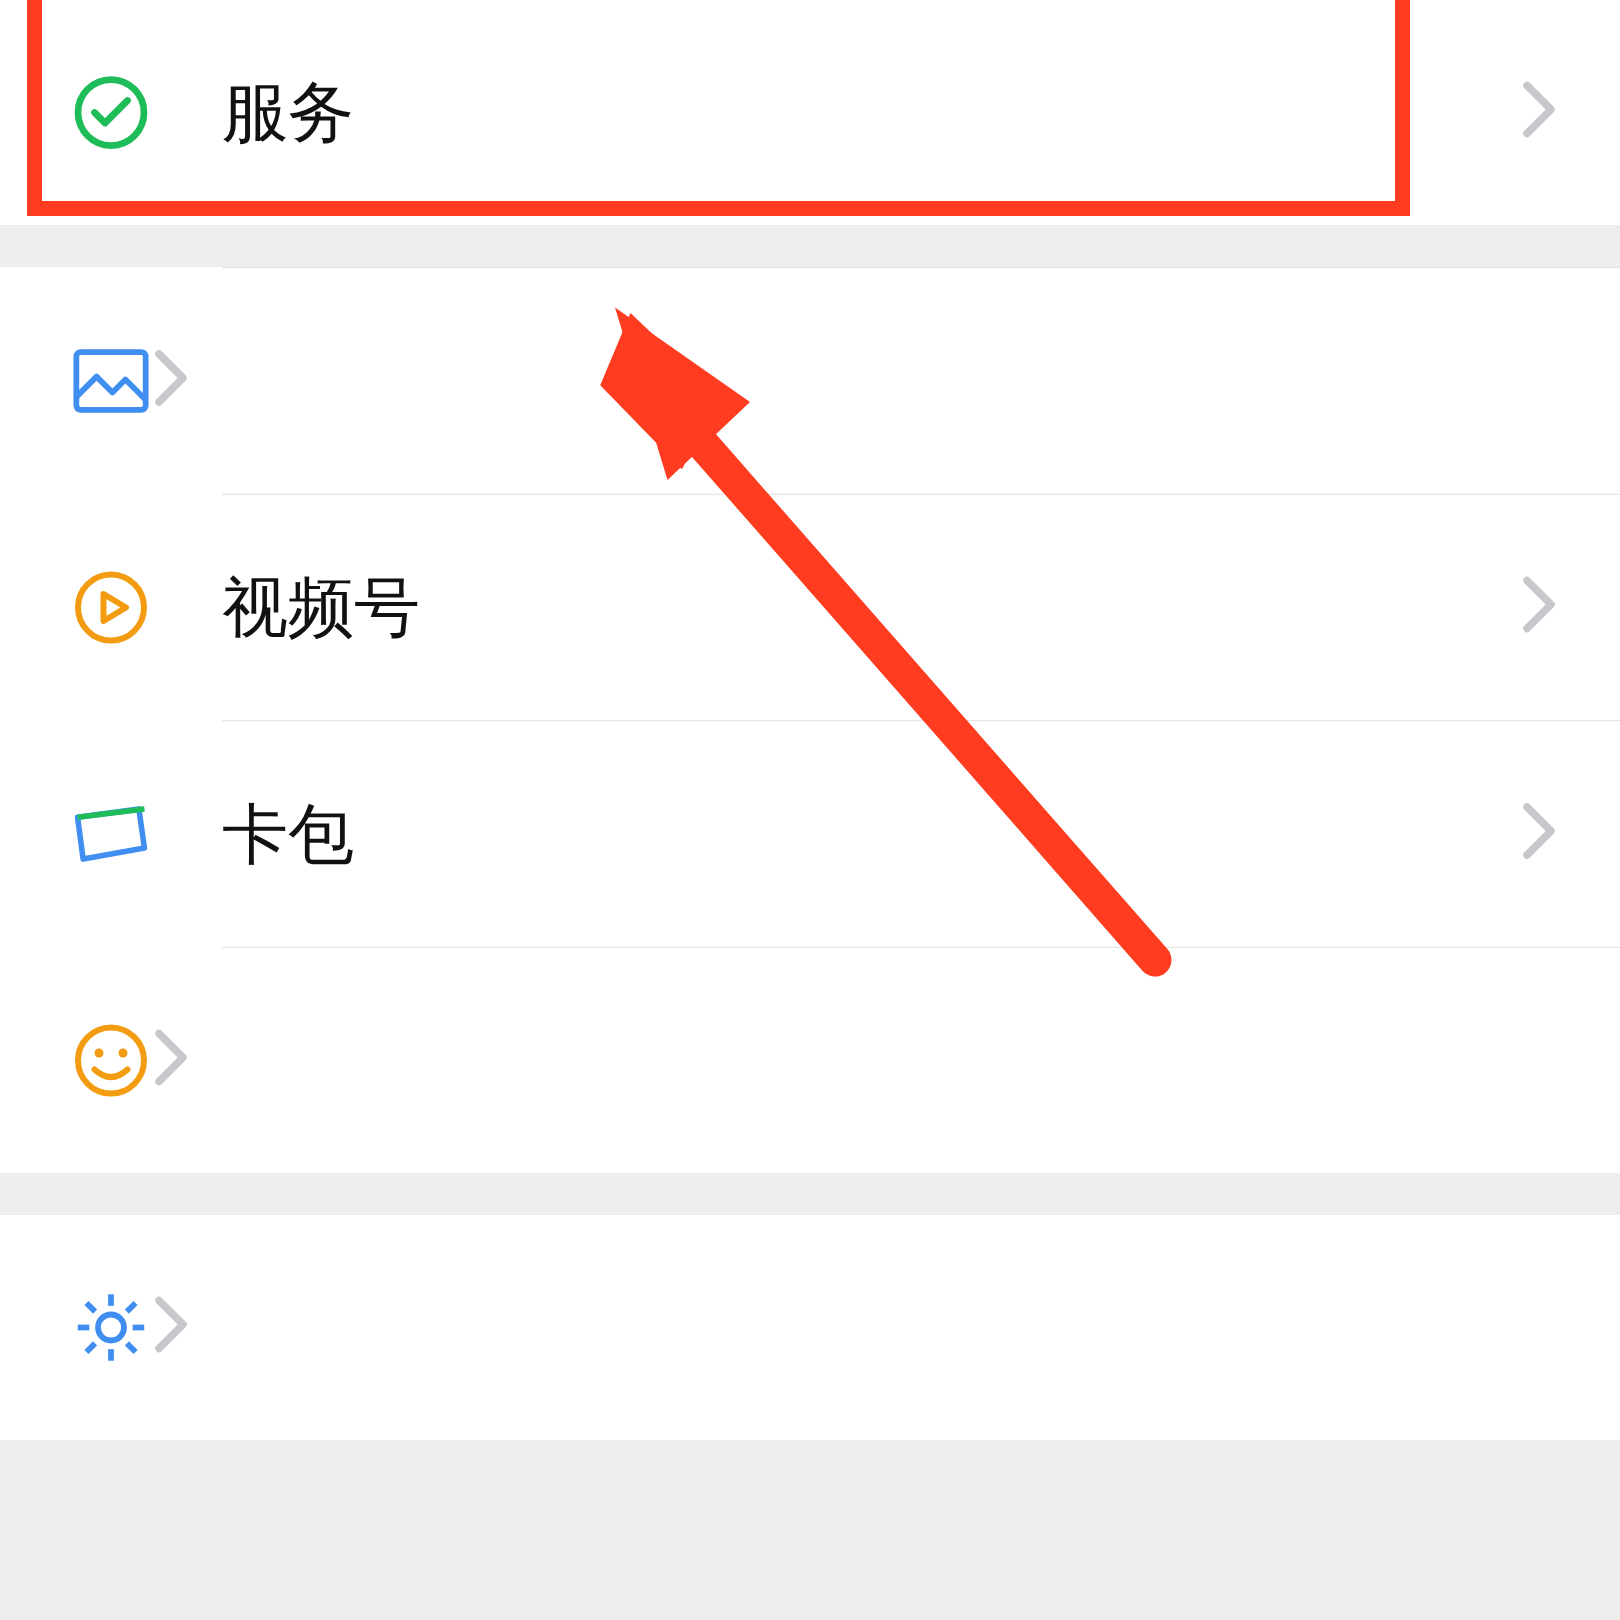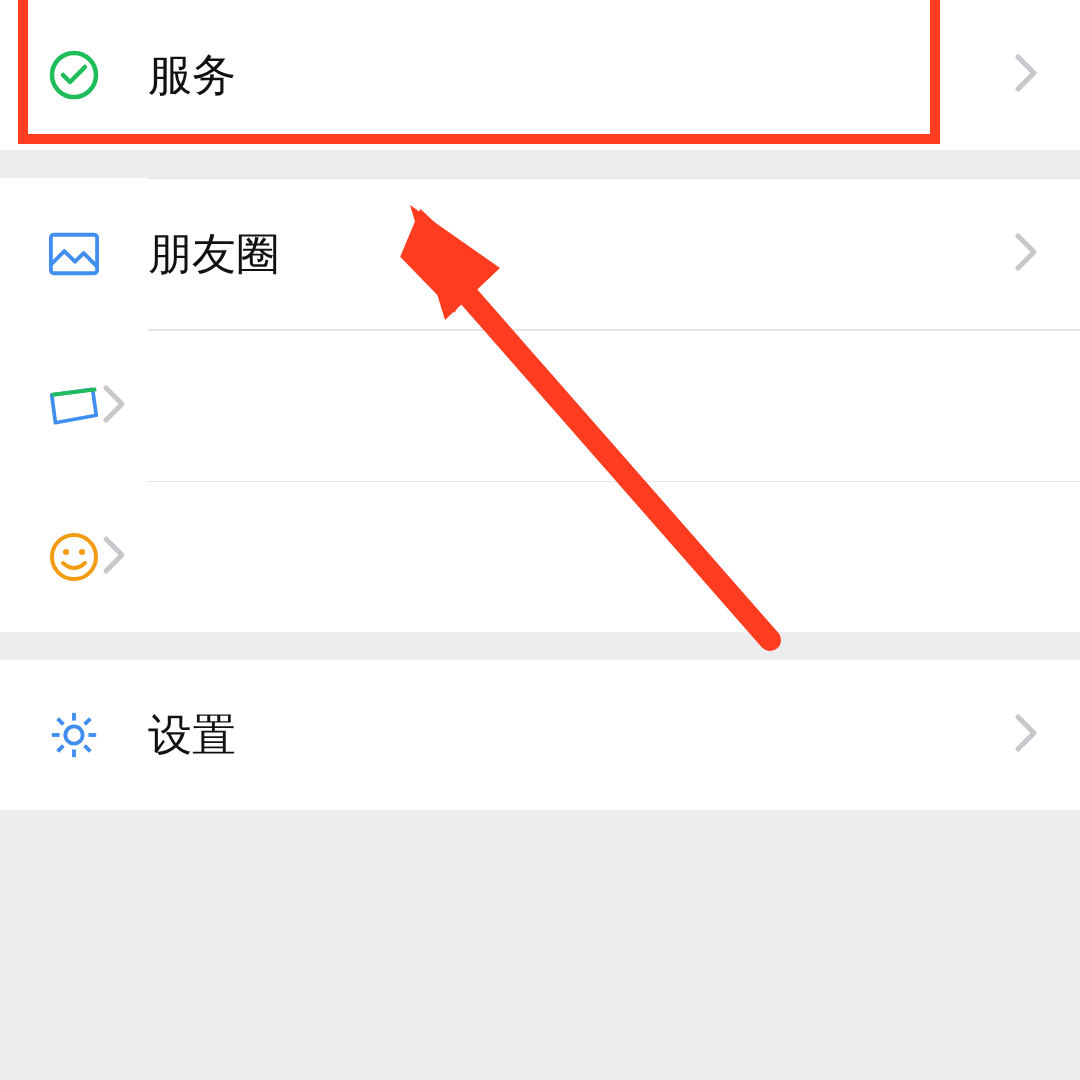--- a/index.html
+++ b/index.html
@@ -79,38 +79,52 @@
 <div class="group">
   <div class="divider"></div>
 
   <div class="item">
     <span class="iconwrap">
       <svg width="54" height="46" viewBox="0 0 54 46">
         <rect x="3" y="3" width="48" height="40" rx="3" fill="none" stroke="#3f8ef0" stroke-width="4"></rect>
         <path d="M3 34 L17 20 L28 31 L37 22 L51 36" fill="none" stroke="#3f8ef0" stroke-width="4" stroke-linejoin="round"></path>
       </svg>
     </span>
-    <span class="label">朋友圈</span>
     <span class="chev">
       <svg width="28" height="44" viewBox="0 0 28 44">
           <path d="M6 6 L22 22 L6 38" fill="none" stroke="#c7c7cc" stroke-width="5" stroke-linecap="round" stroke-linejoin="round"></path>
         </svg>
     </span>
   </div>
   <div class="divider"></div>
 
+  <div class="item">
+    <span class="iconwrap">
+      <svg width="52" height="52" viewBox="0 0 52 52">
+        <circle cx="26" cy="26" r="22" fill="none" stroke="#f39c12" stroke-width="4"></circle>
+        <path d="M21 17 L36 26 L21 35 Z" fill="none" stroke="#f39c12" stroke-width="4" stroke-linejoin="round"></path>
+      </svg>
+    </span>
+    <span class="label">视频号</span>
+    <span class="chev">
+      <svg width="28" height="44" viewBox="0 0 28 44">
+          <path d="M6 6 L22 22 L6 38" fill="none" stroke="#c7c7cc" stroke-width="5" stroke-linecap="round" stroke-linejoin="round"></path>
+        </svg>
+    </span>
+  </div>
   <div class="divider"></div>
 
   <div class="item">
     <span class="iconwrap">
       <svg width="56" height="44" viewBox="0 0 56 44">
         <path d="M4 10 L48 4 L52 32 L8 40 Z" fill="none" stroke="#3f8ef0" stroke-width="4" stroke-linejoin="round"></path>
         <path d="M4 10 L52 4" fill="none" stroke="#1fbd5a" stroke-width="4"></path>
       </svg>
     </span>
+    <span class="label">卡包</span>
     <span class="chev">
       <svg width="28" height="44" viewBox="0 0 28 44">
           <path d="M6 6 L22 22 L6 38" fill="none" stroke="#c7c7cc" stroke-width="5" stroke-linecap="round" stroke-linejoin="round"></path>
         </svg>
     </span>
   </div>
   <div class="divider"></div>
 
   <div class="item">
     <span class="iconwrap">
@@ -141,21 +155,20 @@
             <path d="M27 42 L27 50"></path>
           <path d="M4 27 L12 27"></path>
             <path d="M42 27 L50 27"></path>
           <path d="M10 10 L16 16"></path>
             <path d="M38 38 L44 44"></path>
           <path d="M44 10 L38 16"></path>
             <path d="M16 38 L10 44"></path>
         </g>
       </svg>
     </span>
-    <span class="label">设置</span>
     <span class="chev">
       <svg width="28" height="44" viewBox="0 0 28 44">
           <path d="M6 6 L22 22 L6 38" fill="none" stroke="#c7c7cc" stroke-width="5" stroke-linecap="round" stroke-linejoin="round"></path>
         </svg>
     </span>
   </div>
 </div>
 
 <div class="highlight-box" style="left:18px; top:-10px; width:922px; height:154px;"></div>
 

